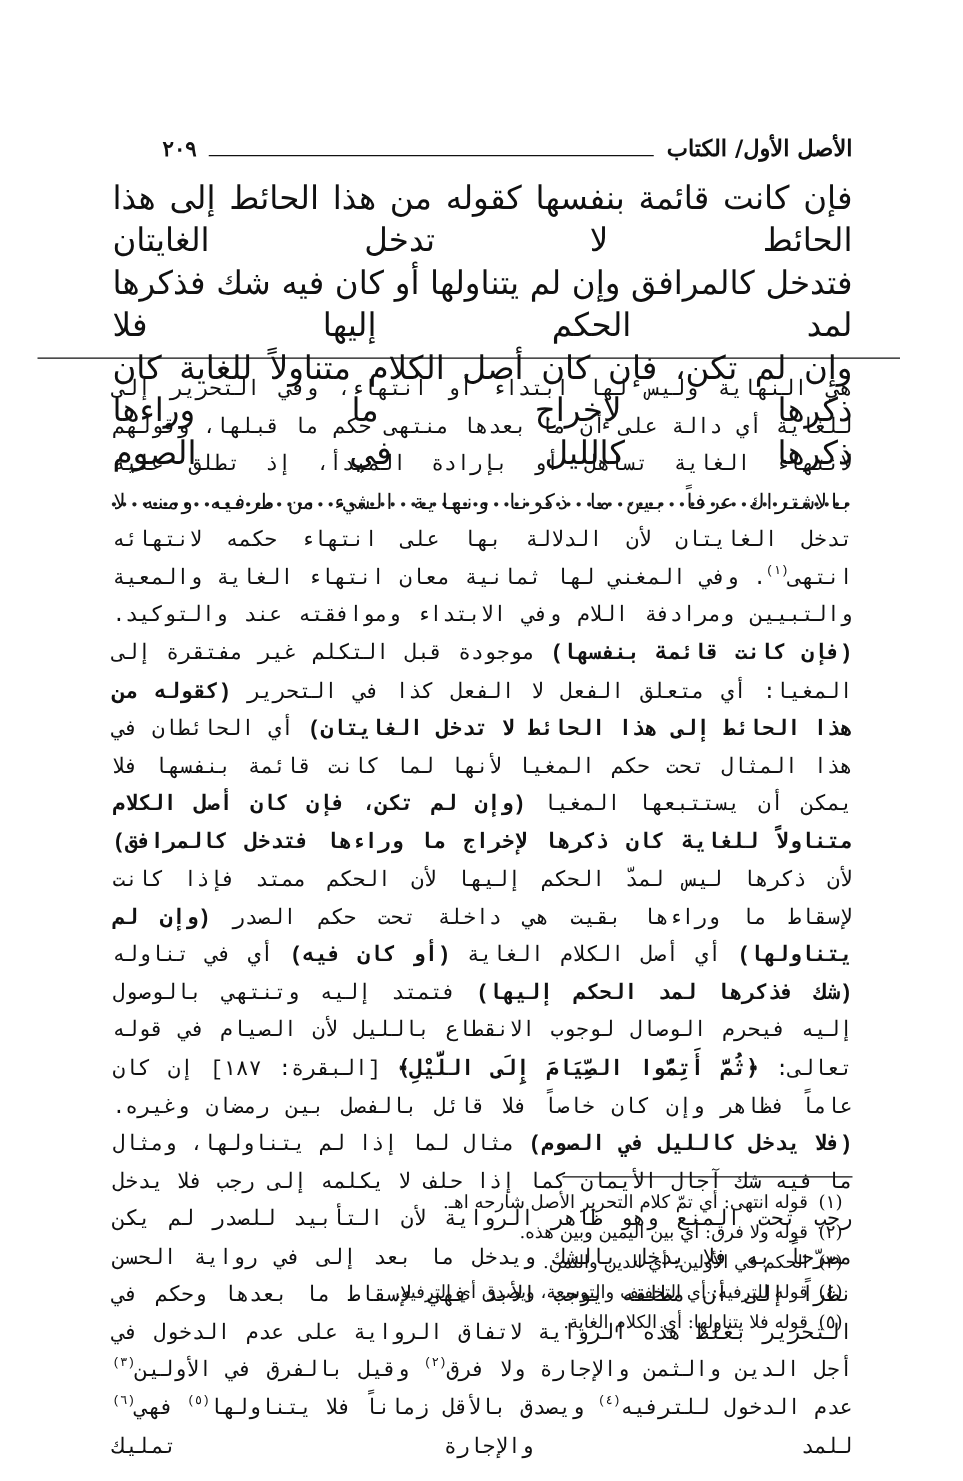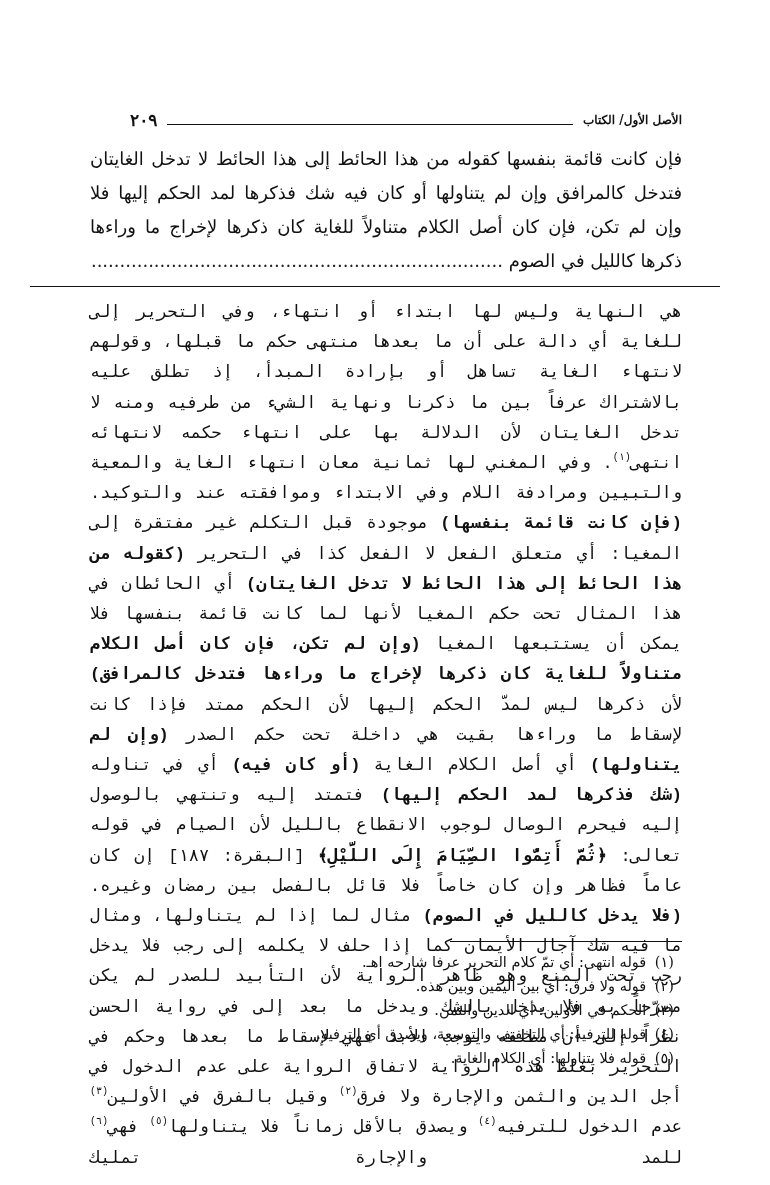--- a/index.html
+++ b/index.html
@@ -28,21 +28,21 @@
     position: absolute;
     top: 104px;
     left: 0;
     right: 0;
     height: 26px;
     display: flex;
     align-items: flex-end;
     direction: rtl;
   }
   .running-title {
-    font-size: 12px;
+    font-size: 18px;
     font-weight: bold;
     white-space: nowrap;
     line-height: 20px;
   }
   .header-rule {
     flex: 1;
     border-bottom: 1.5px solid #111;
     margin: 0 10px 5px 10px;
     height: 0;
   }
@@ -52,21 +52,21 @@
     white-space: nowrap;
     line-height: 20px;
     margin-left: 40px;
   }
   
   .matn {
     position: absolute;
     top: 142px;
     left: 0;
     right: 0;
-    font-size: 18px;
+    font-size: 26px;
     line-height: 34px;
     text-align: justify;
     text-align-last: right;
   }
   .matn p {
     margin: 0;
     text-align-last: justify;
   }
   .matn p.last {
     text-align-last: right;
@@ -153,20 +153,20 @@
 
   <div class="matn-rule"></div>
 
   <div class="sharh">
     <p id="sharh-body"><span>هي النهاية وليس لها ابتداء أو انتهاء، وفي التحرير إلى للغاية أي دالة على أن ما بعدها منتهى حكم ما قبلها، وقولهم لانتهاء الغاية تساهل أو بإرادة المبدأ، إذ تطلق عليه بالاشتراك عرفاً بين ما ذكرنا ونهاية الشيء من طرفيه ومنه لا تدخل الغايتان لأن الدلالة بها على انتهاء حكمه لانتهائه انتهى</span><sup>(١)</sup><span>. وفي المغني لها ثمانية معان انتهاء الغاية والمعية والتبيين ومرادفة اللام وفي الابتداء وموافقته عند والتوكيد. </span><b>(فإن كانت قائمة بنفسها)</b><span> موجودة قبل التكلم غير مفتقرة إلى المغيا: أي متعلق الفعل لا الفعل كذا في التحرير </span><b>(كقوله من هذا الحائط إلى هذا الحائط لا تدخل الغايتان)</b><span> أي الحائطان في هذا المثال تحت حكم المغيا لأنها لما كانت قائمة بنفسها فلا يمكن أن يستتبعها المغيا </span><b>(وإن لم تكن، فإن كان أصل الكلام متناولاً للغاية كان ذكرها لإخراج ما وراءها فتدخل كالمرافق)</b><span> لأن ذكرها ليس لمدّ الحكم إليها لأن الحكم ممتد فإذا كانت لإسقاط ما وراءها بقيت هي داخلة تحت حكم الصدر </span><b>(وإن لم يتناولها)</b><span> أي أصل الكلام الغاية </span><b>(أو كان فيه)</b><span> أي في تناوله </span><b>(شك فذكرها لمد الحكم إليها)</b><span> فتمتد إليه وتنتهي بالوصول إليه فيحرم الوصال لوجوب الانقطاع بالليل لأن الصيام في قوله تعالى: </span><span class="quran">﴿ثُمَّ أَتِمُّوا الصِّيَامَ إِلَى اللَّيْلِ﴾</span><span> [البقرة: ١٨٧] إن كان عاماً فظاهر وإن كان خاصاً فلا قائل بالفصل بين رمضان وغيره. </span><b>(فلا يدخل كالليل في الصوم)</b><span> مثال لما إذا لم يتناولها، ومثال ما فيه شك آجال الأيمان كما إذا حلف لا يكلمه إلى رجب فلا يدخل رجب تحت المنع وهو ظاهر الرواية لأن التأبيد للصدر لم يكن مصرّحاً به فلا يدخل بالشك ويدخل ما بعد إلى في رواية الحسن نظراً إلى أن مطلقه يوجب الأبد فهي لإسقاط ما بعدها وحكم في التحرير بغلط هذه الرواية لاتفاق الرواية على عدم الدخول في أجل الدين والثمن والإجارة ولا فرق</span><sup>(٢)</sup><span> وقيل بالفرق في الأولين</span><sup>(٣)</sup><span> عدم الدخول للترفيه</span><sup>(٤)</sup><span> ويصدق بالأقل زماناً فلا يتناولها</span><sup>(٥)</sup><span> فهي</span><sup>(٦)</sup><span> للمد والإجارة تمليك</span></p>
   </div>
 
   <div class="fn-rule"></div>
 
   <div class="footnotes">
-    <p class="footnote"><span class="fn-num">(١)</span> <span>قوله انتهى: أي تمّ كلام التحرير عرفا شارحه اهـ.</span></p>
+    <p class="footnote"><span class="fn-num">(١)</span> <span>قوله انتهى: أي تمّ كلام التحرير الأصل شارحه اهـ.</span></p>
     <p class="footnote"><span class="fn-num">(٢)</span> <span>قوله ولا فرق: أي بين اليمين وبين هذه.</span></p>
     <p class="footnote"><span class="fn-num">(٣)</span> <span>الحكم في الأولين: أي الدين والثمن.</span></p>
     <p class="footnote"><span class="fn-num">(٤)</span> <span>قوله للترفيه: أي التخفيف والتوسعة، ويصدق أي الترفيه.</span></p>
     <p class="footnote"><span class="fn-num">(٥)</span> <span>قوله فلا يتناولها: أي الكلام الغاية.</span></p>
   </div>
 
 </div>
 
 </body></html>

